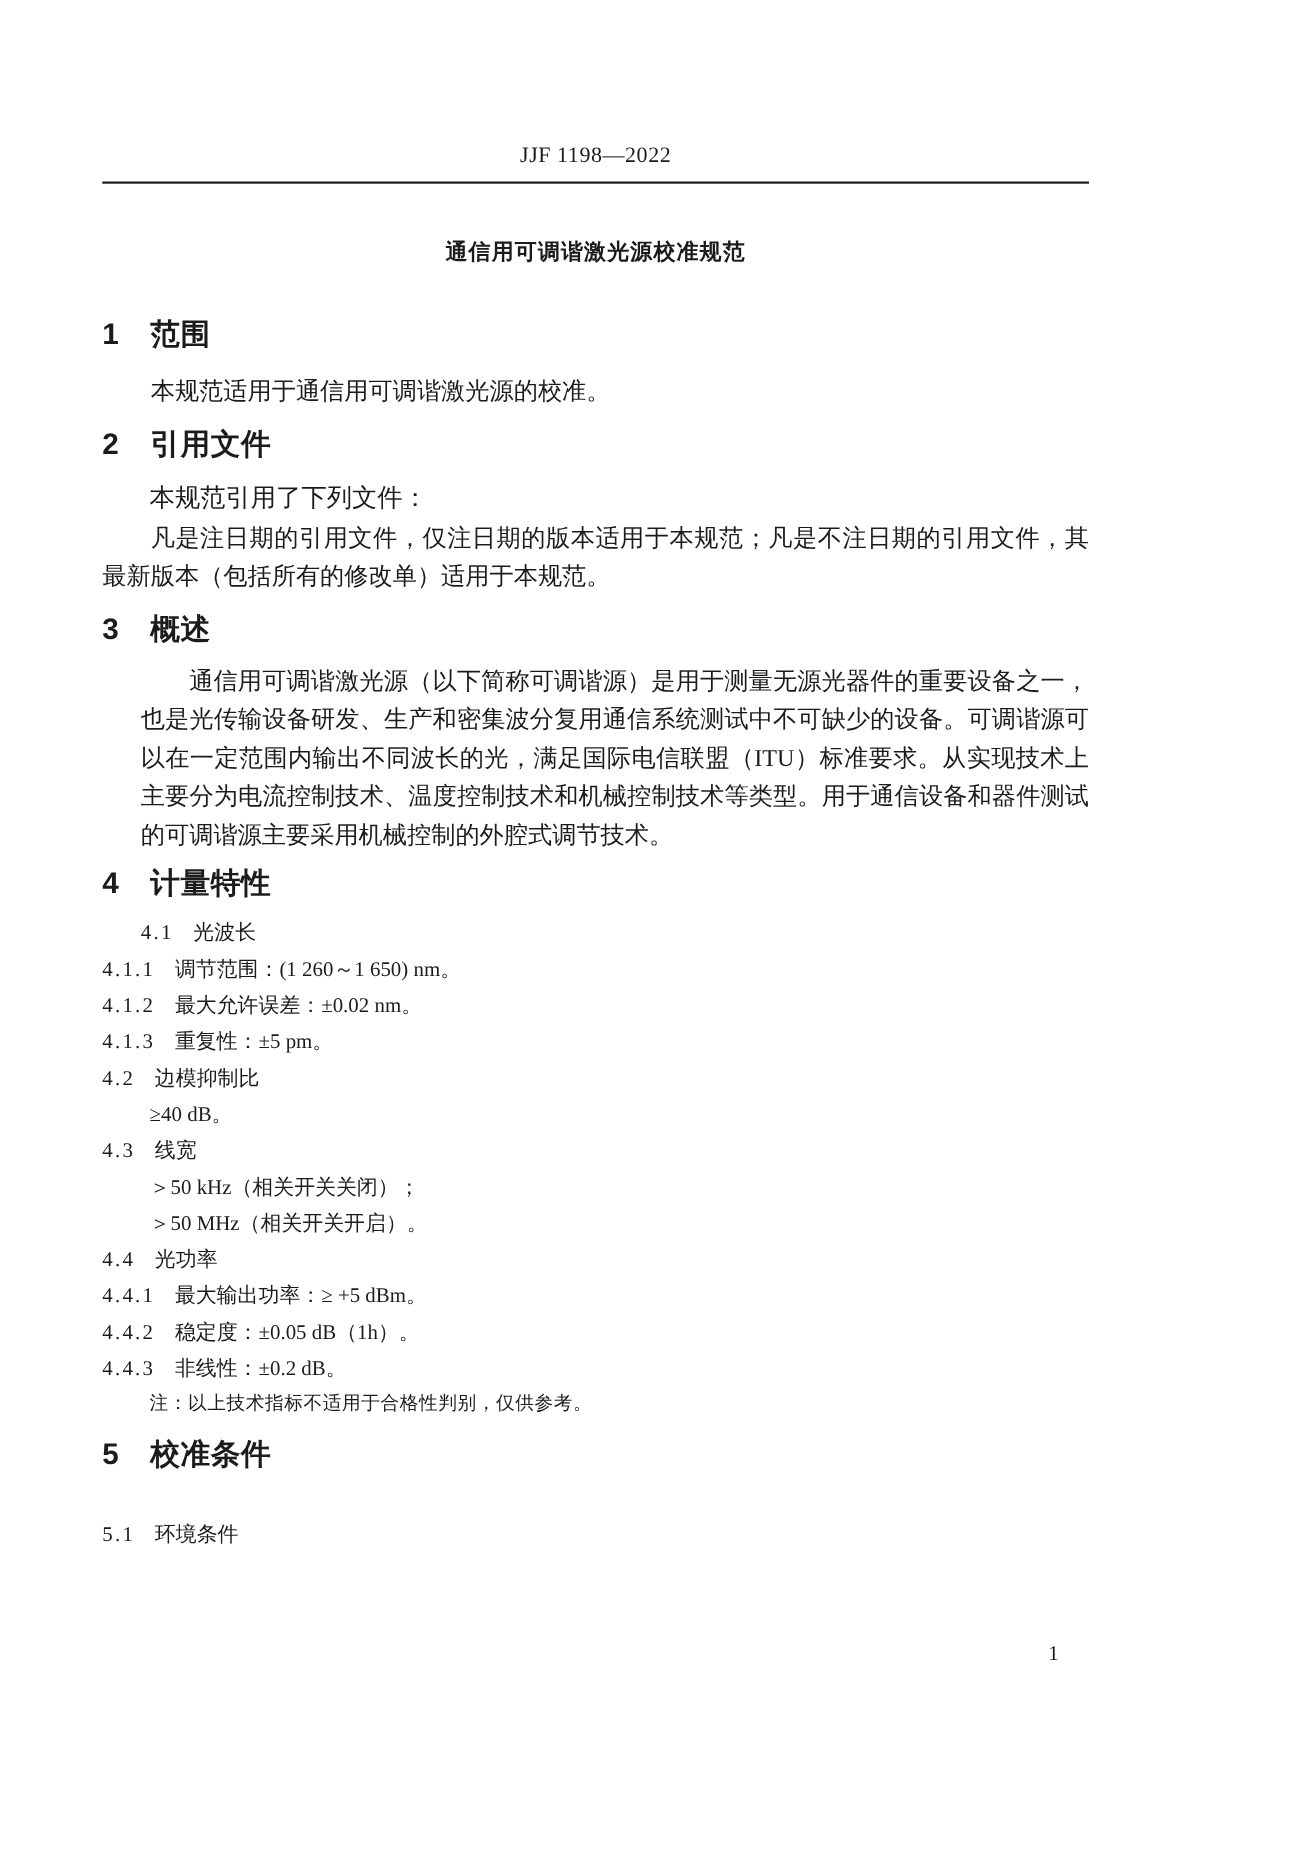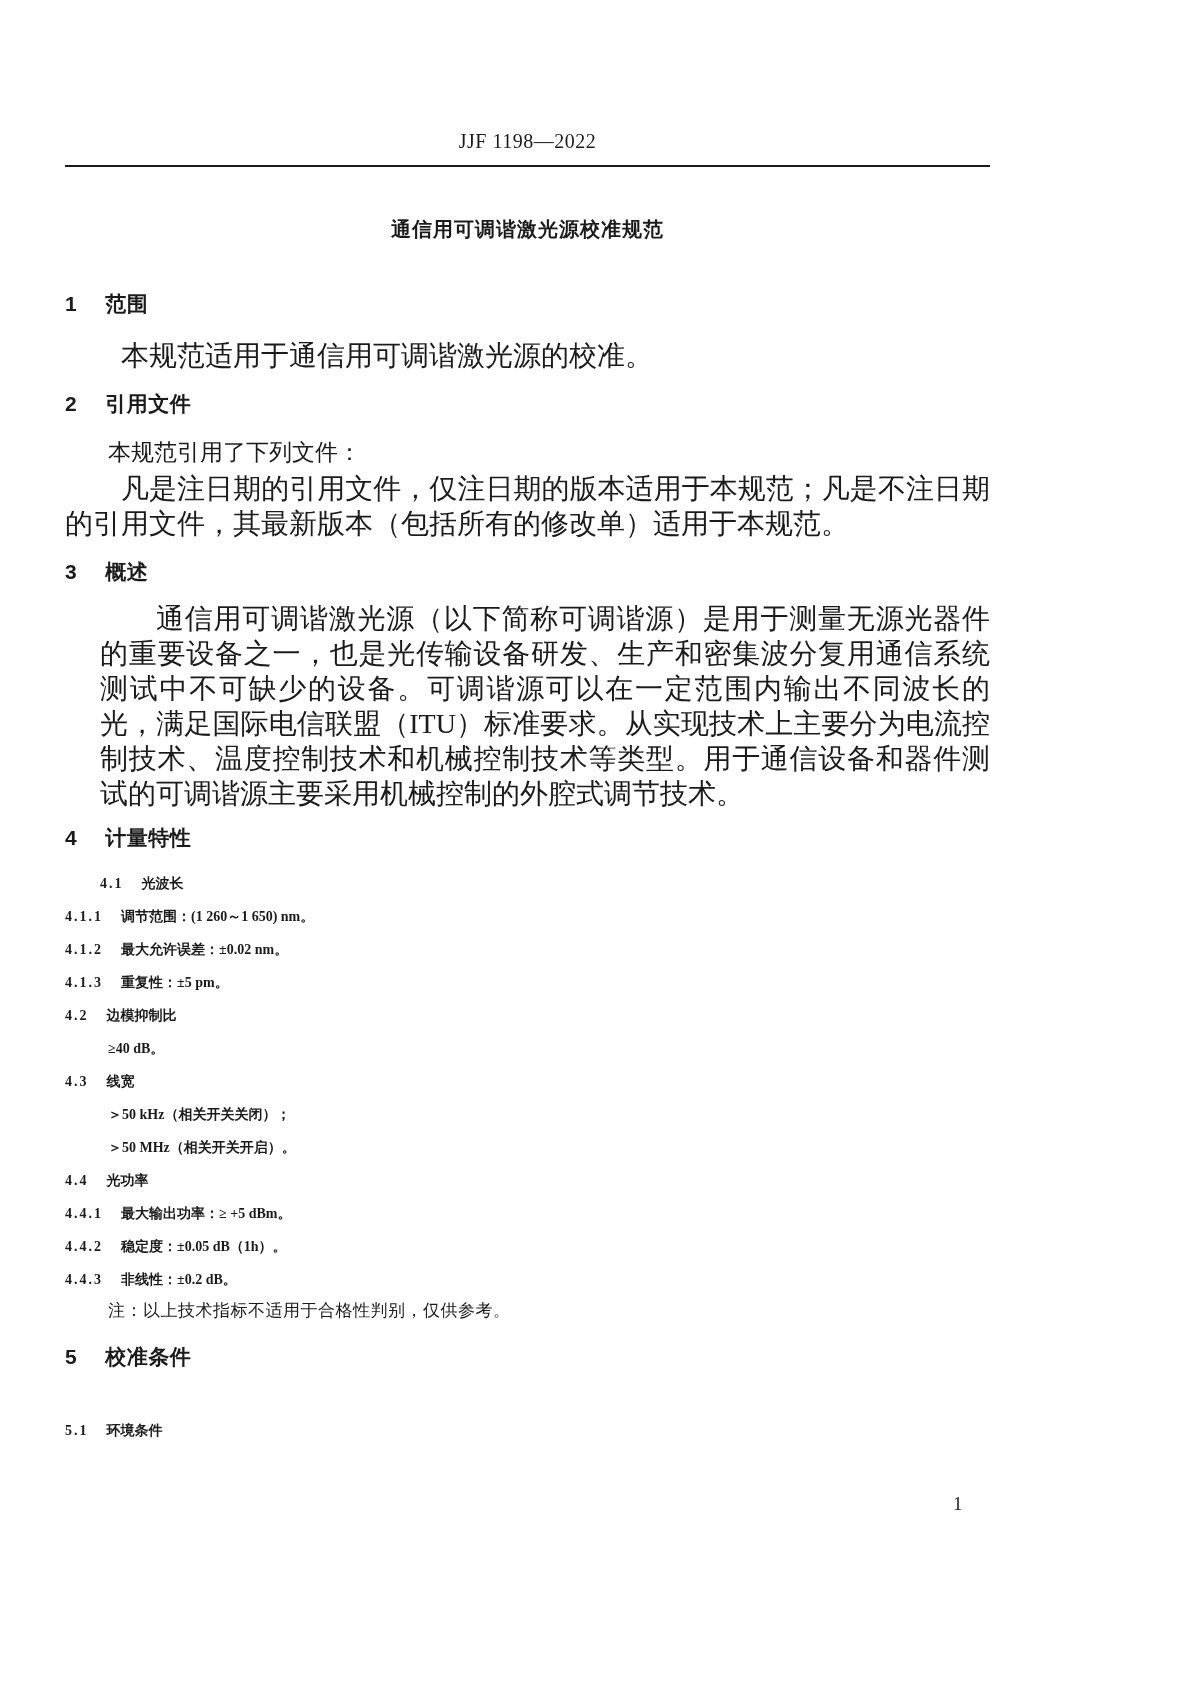--- a/index.html
+++ b/index.html
@@ -5,21 +5,21 @@
   * { margin:0; padding:0; box-sizing:border-box; }
   html,body { background:#ffffff; }
   .page {
     position:relative;
     width:1191px; height:1684px;
     background:#ffffff;
     color:#1b1b1b;
     font-family:"Liberation Serif","DejaVu Serif",serif;
     overflow:hidden;
   }
-  .content { padding:0 201px 0 65px; }
+  .content { padding:0 201px 0 93px; }
 
   .doc-code {
     margin-top:129px;
     text-align:center;
     font-size:20px;
     line-height:24px;
     letter-spacing:0.5px;
   }
   .header-rule {
     border:none;
@@ -32,42 +32,41 @@
     text-align:center;
     font-size:20px;
     line-height:40px;
     font-weight:bold;
     letter-spacing:1px;
     font-family:"Liberation Sans","DejaVu Sans",sans-serif;
   }
 
   .sec-heading {
     font-family:"Liberation Sans","DejaVu Sans",sans-serif;
-    font-size:21px;
+    font-size:27px;
     line-height:26px;
     font-weight:bold;
     letter-spacing:0.5px;
   }
   .sec-num { display:inline-block; margin-right:28px; }
 
   .para {
-    font-size:28px;
+    font-size:22px;
     line-height:35px;
     text-align:justify;
     text-indent:2em;
   }
   .plain-line {
     font-size:23px;
     line-height:33px;
     padding-left:43px;
   }
   .spec-item {
-    font-size:14px;
+    font-size:19px;
     line-height:33px;
-    font-weight:bold;
   }
   .spec-num { letter-spacing:2px; margin-right:18px; }
   .spec-item.indent { padding-left:43px; }
 
   .note {
     font-size:17px;
     line-height:30px;
     padding-left:43px;
     letter-spacing:0.5px;
   }

